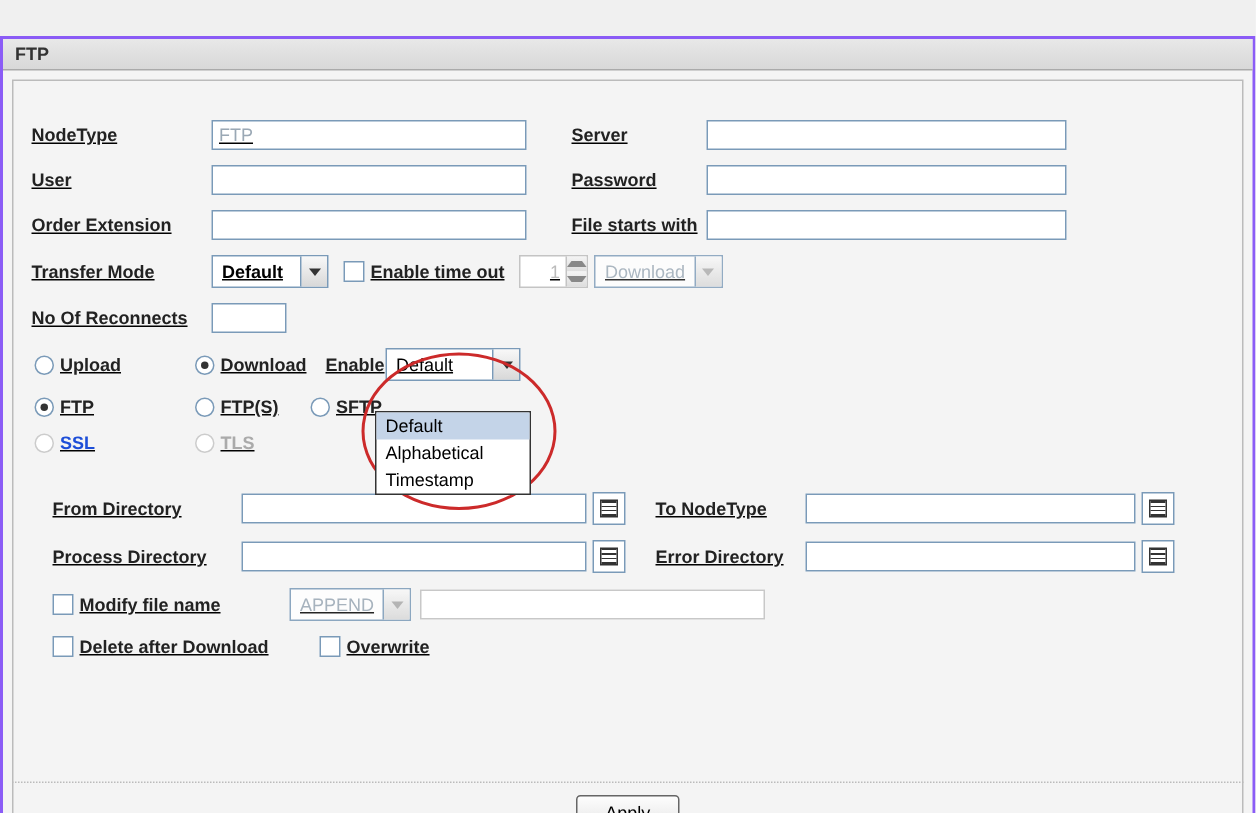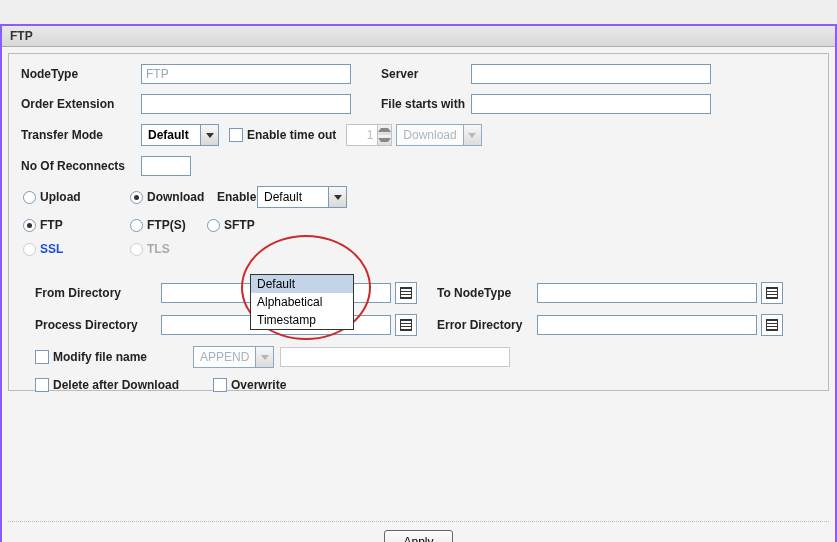--- a/index.html
+++ b/index.html
@@ -23,23 +23,24 @@
     border-bottom: 1px solid #aaa;
     padding: 3px 8px;
     font-weight: bold;
     font-size: 12px;
     color: #333;
   }
   .panel {
     margin: 6px;
     border: 1px solid #bbb;
     background: #f4f4f4;
-    padding: 10px 12px 6px 12px;
+    padding: 26px 12px 6px 12px;
     position: relative;
-    height: 338px;
+    height: 490px;
+    text-decoration: underline;
   }
   .row {
     display: flex;
     align-items: center;
     margin-bottom: 10px;
   }
   .lbl {
     font-weight: bold;
     font-size: 12px;
     color: #222;
@@ -193,20 +194,26 @@
 
   <div class="panel">
 
     <div class="row">
       <div class="lbl" style="width:120px">NodeType</div>
       <input type="text" style="width: 210px;" class="disabled-text" readonly="" value="FTP">
       <div class="lbl" style="width:90px; margin-left:30px">Server</div>
       <input type="text" style="width: 240px;">
     </div>
 
+    <div class="row">
+      <div class="lbl" style="width:120px">User</div>
+      <input type="text" style="width: 210px;">
+      <div class="lbl" style="width:90px; margin-left:30px">Password</div>
+      <input type="password" style="width: 240px;">
+    </div>
 
     <div class="row">
       <div class="lbl" style="width:120px">Order Extension</div>
       <input type="text" style="width: 210px;">
       <div class="lbl" style="width:90px; margin-left:30px">File starts with</div>
       <input type="text" style="width: 240px;">
     </div>
 
     <div class="row">
       <div class="lbl" style="width:120px">Transfer Mode</div>

